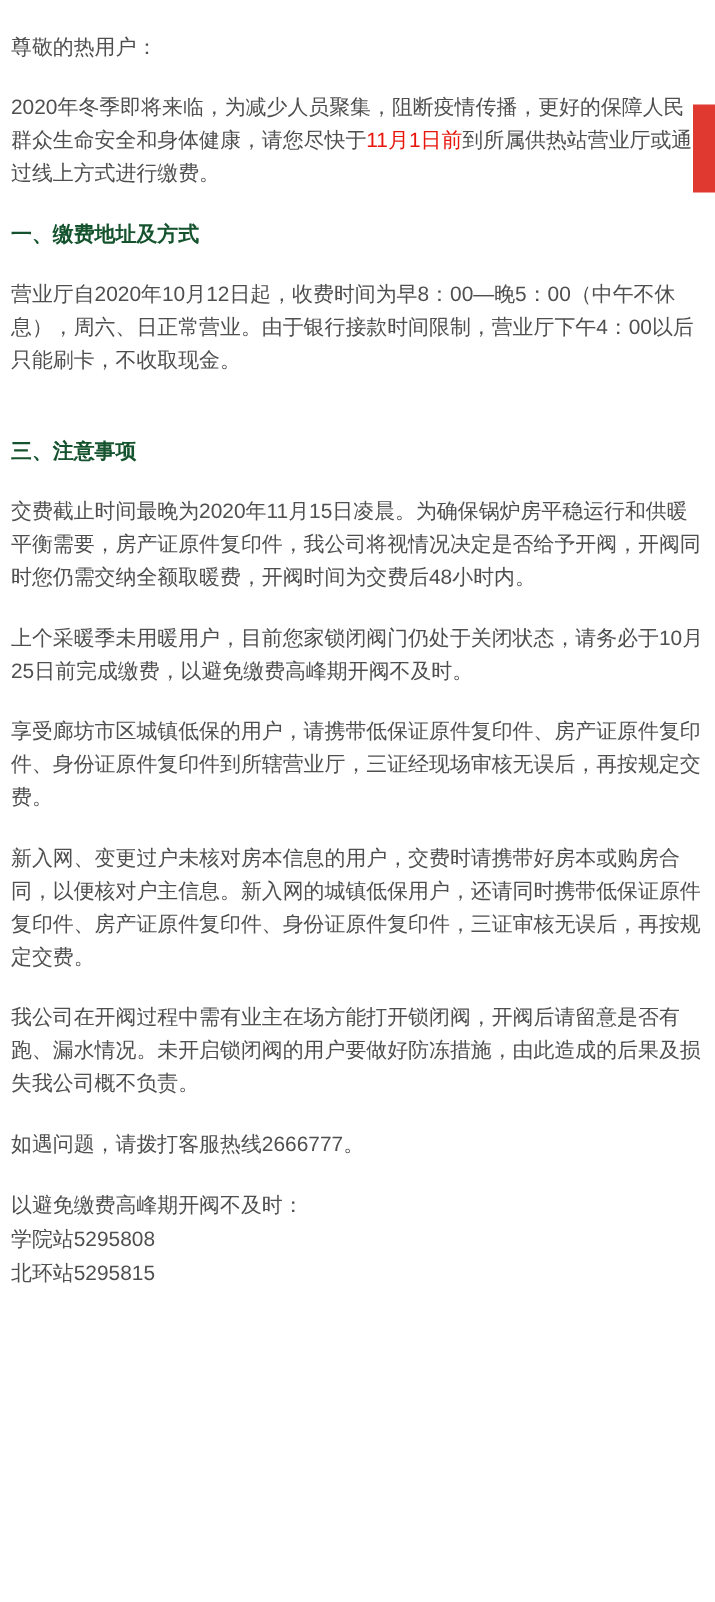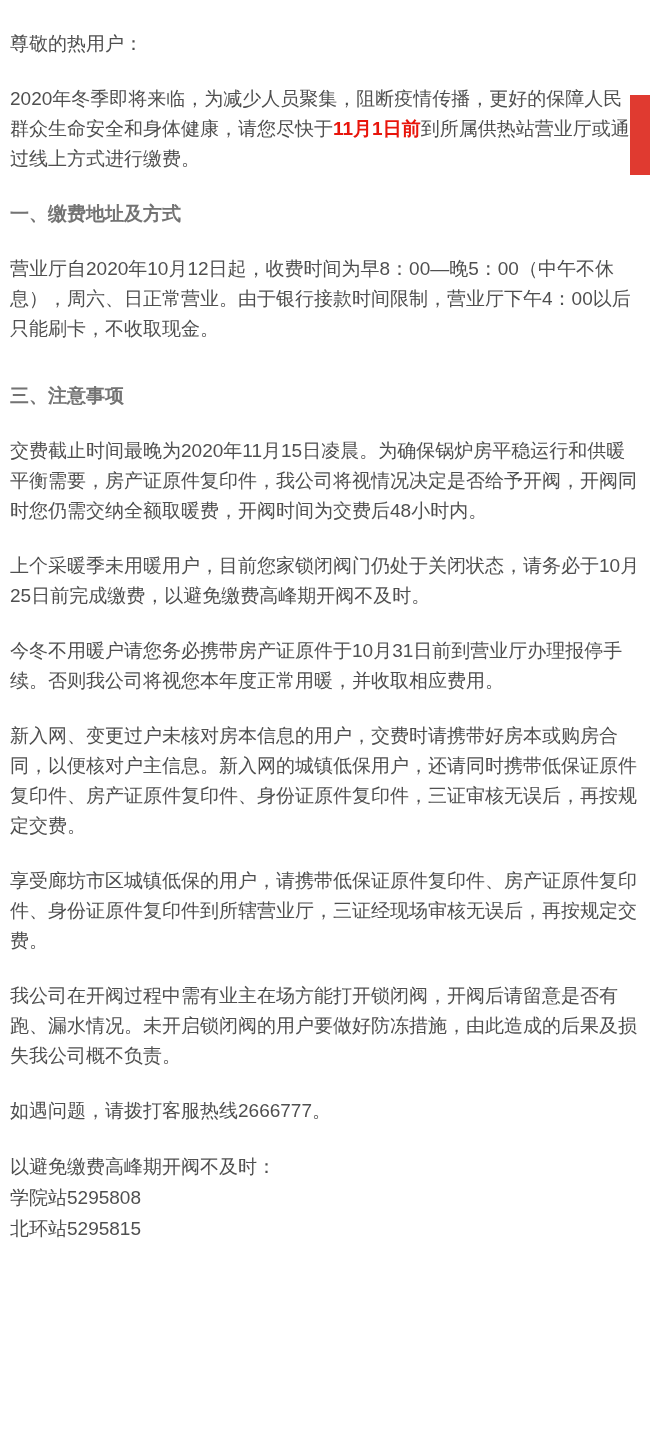--- a/index.html
+++ b/index.html
@@ -9,23 +9,23 @@
     position: relative;
     overflow: hidden;
     font-family: "Liberation Sans", "DejaVu Sans", sans-serif;
     color: #4f4f4f;
     font-size: 19px;
     line-height: 30px;
   }
   .doc { padding: 5px 10px 30px 10px; }
   p { margin: 25px 0; }
   .salutation { margin-top: 24px; }
-  .hd { font-weight: bold; color: #737373; }
-  .hd-gap { margin-top: 37px; }
-  .hl { color: #e8150b; font-weight: bold; }
+  .hd { font-weight: bold; color: #14532d; }
+  .hd-gap { margin-top: 52px; }
+  .hl { color: #e8150b; font-weight: normal; }
   .phones { margin: 25px 0 0 0; }
   .phone-line { line-height: 31px; }
   .red-marker {
     position: absolute;
     top: 95px;
     right: 0;
     width: 20px;
     height: 80px;
     background: #e03a30;
   }
@@ -39,23 +39,22 @@
 
   <p><span>2020年冬季即将来临，为减少人员聚集，阻断疫情传播，更好的保障人民群众生命安全和身体健康，请您尽快于</span><span class="hl">11月1日前</span><span>到所属供热站营业厅或通过线上方式进行缴费。</span></p>
 
   <p class="hd">一、缴费地址及方式</p>
 
   <p>营业厅自2020年10月12日起，收费时间为早8：00—晚5：00（中午不休息），周六、日正常营业。由于银行接款时间限制，营业厅下午4：00以后只能刷卡，不收取现金。</p>
 
   <p class="hd hd-gap">三、注意事项</p>
   <p>交费截止时间最晚为2020年11月15日凌晨。为确保锅炉房平稳运行和供暖平衡需要，房产证原件复印件，我公司将视情况决定是否给予开阀，开阀同时您仍需交纳全额取暖费，开阀时间为交费后48小时内。</p>
   <p>上个采暖季未用暖用户，目前您家锁闭阀门仍处于关闭状态，请务必于10月25日前完成缴费，以避免缴费高峰期开阀不及时。</p>
-  <p>今冬不用暖户请您务必携带房产证原件于10月31日前到营业厅办理报停手续。否则我公司将视您本年度正常用暖，并收取相应费用。</p>
+  <p>享受廊坊市区城镇低保的用户，请携带低保证原件复印件、房产证原件复印件、身份证原件复印件到所辖营业厅，三证经现场审核无误后，再按规定交费。</p>
   <p>新入网、变更过户未核对房本信息的用户，交费时请携带好房本或购房合同，以便核对户主信息。新入网的城镇低保用户，还请同时携带低保证原件复印件、房产证原件复印件、身份证原件复印件，三证审核无误后，再按规定交费。</p>
-  <p>享受廊坊市区城镇低保的用户，请携带低保证原件复印件、房产证原件复印件、身份证原件复印件到所辖营业厅，三证经现场审核无误后，再按规定交费。</p>
   <p>我公司在开阀过程中需有业主在场方能打开锁闭阀，开阀后请留意是否有跑、漏水情况。未开启锁闭阀的用户要做好防冻措施，由此造成的后果及损失我公司概不负责。</p>
 
   <p>如遇问题，请拨打客服热线2666777。</p>
 
   <div class="phones">
     <div class="phone-line">以避免缴费高峰期开阀不及时：</div>
     <div class="phone-line">学院站5295808</div>
     <div class="phone-line">北环站5295815</div>
 
   </div>

